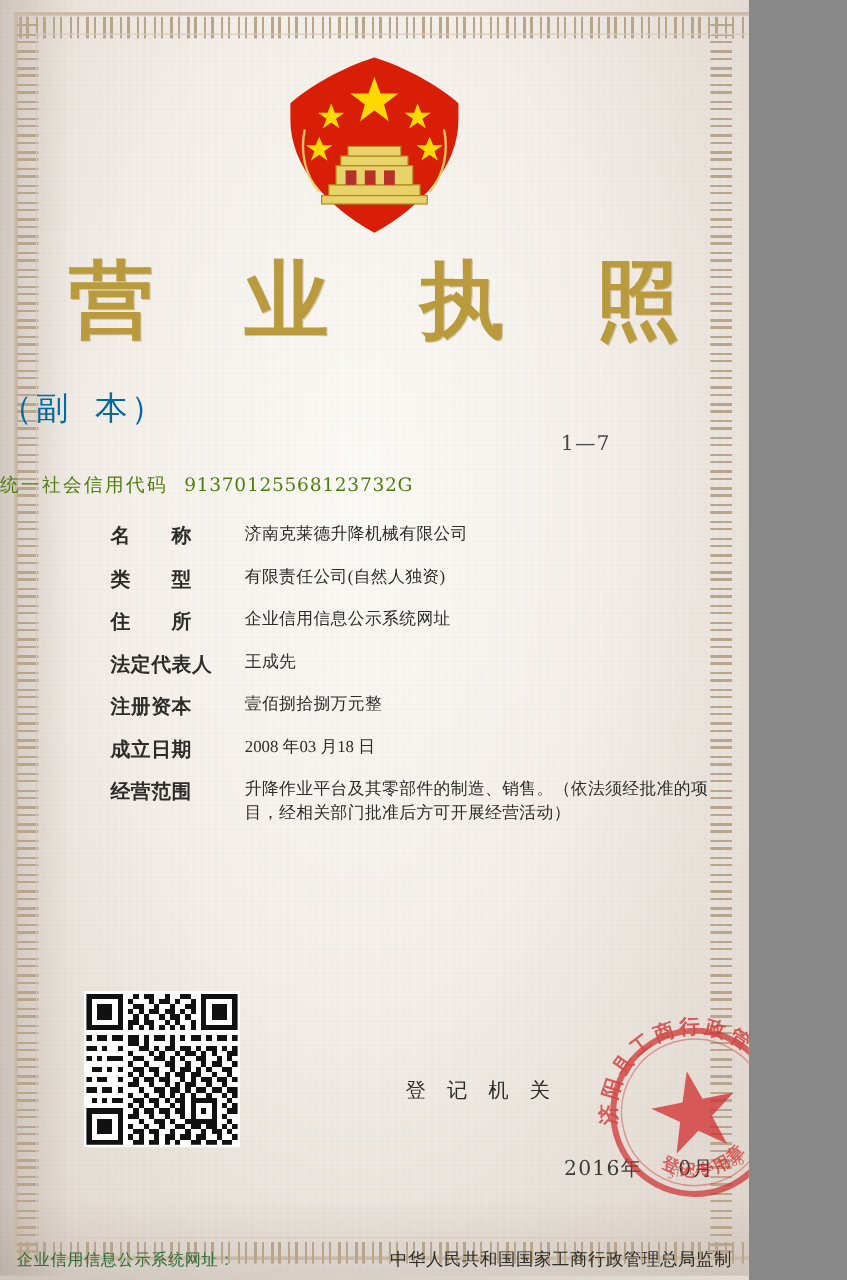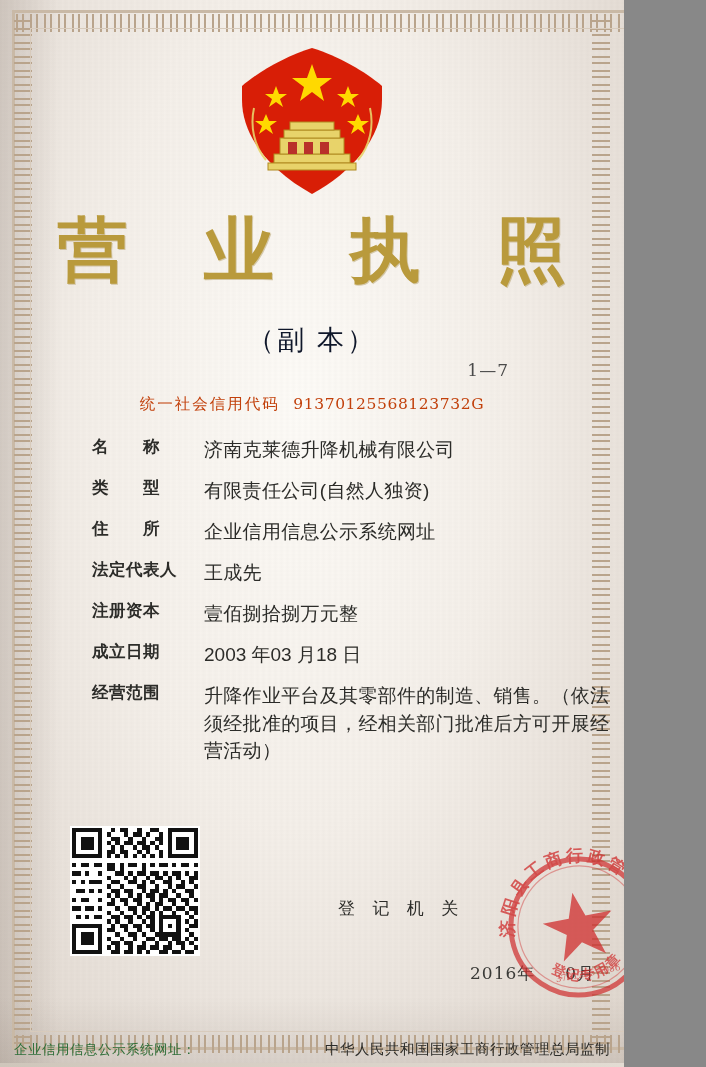--- a/index.html
+++ b/index.html
@@ -111,81 +111,81 @@
     letter-spacing: 26px;
     text-indent: 26px;
     color: #b99a3c;
     text-shadow: 1px 1px 0 rgba(150,120,40,.35);
     line-height: 1;
   }
   .subtitle {
     position: absolute;
     left: 0; right: 0;
     top: 322px;
-    text-align: center;
-    font-family: Liberation Serif, serif;
+    text-align: left;
+    font-family: Liberation Mono, monospace;
     font-size: 27px;
-    color: #0f172a;
+    color: #0369a1;
     letter-spacing: 3px;
   }
   .serial {
     position: absolute;
     right: 115px;
     top: 360px;
     font-family: "DejaVu Serif", "Liberation Serif", serif;
     font-size: 17px;
     color: #4a4a4a;
     letter-spacing: 1px;
   }
 
   
   .code-line {
     position: absolute;
     left: 0; right: 0;
     top: 394px;
-    text-align: center;
+    text-align: left;
     font-family: "DejaVu Serif", "Liberation Serif", serif;
     font-size: 15.5px;
-    color: #c2410c;
+    color: #4d7c0f;
     letter-spacing: .5px;
   }
   .code-line .code-label { letter-spacing: 2px; }
   .code-line .code-value { margin-left: 8px; letter-spacing: .6px; }
 
   
   .fields {
     position: absolute;
     left: 92px;
     top: 436px;
     width: 530px;
   }
   .frow {
     display: flex;
     align-items: flex-start;
     margin-bottom: 13.5px;
-    font-family: Liberation Sans, sans-serif;
+    font-family: Liberation Serif, serif;
     color: #2c2c29;
   }
   .flabel {
     flex: 0 0 112px;
     font-size: 16.5px;
     font-weight: 700;
     display: flex;
     justify-content: space-between;
     padding-right: 10px;
     box-sizing: border-box;
     letter-spacing: 0;
     white-space: nowrap;
   }
   .flabel.tight {
     display: block;
     letter-spacing: .5px;
   }
   .fvalue {
-    font-size: 19px;
+    font-size: 14px;
     line-height: 1.45;
     letter-spacing: .3px;
   }
   .fvalue.multiline {
     max-width: 410px;
   }
   .date-spaced {
     letter-spacing: 0;
   }
   .scope-row { margin-top: 2px; }
@@ -343,21 +343,21 @@
       <div class="fvalue">王成先</div>
     </div>
 
     <div class="frow">
       <div class="flabel tight">注册资本</div>
       <div class="fvalue">壹佰捌拾捌万元整</div>
     </div>
 
     <div class="frow">
       <div class="flabel tight">成立日期</div>
-      <div class="fvalue date-spaced">2003 年03 月18 日</div>
+      <div class="fvalue date-spaced">2008 年03 月18 日</div>
     </div>
 
 
     <div class="frow scope-row">
       <div class="flabel tight">经营范围</div>
       <div class="fvalue multiline">升降作业平台及其零部件的制造、销售。（依法须经批准的项目，经相关部门批准后方可开展经营活动）</div>
     </div>
 
   </div>
 

